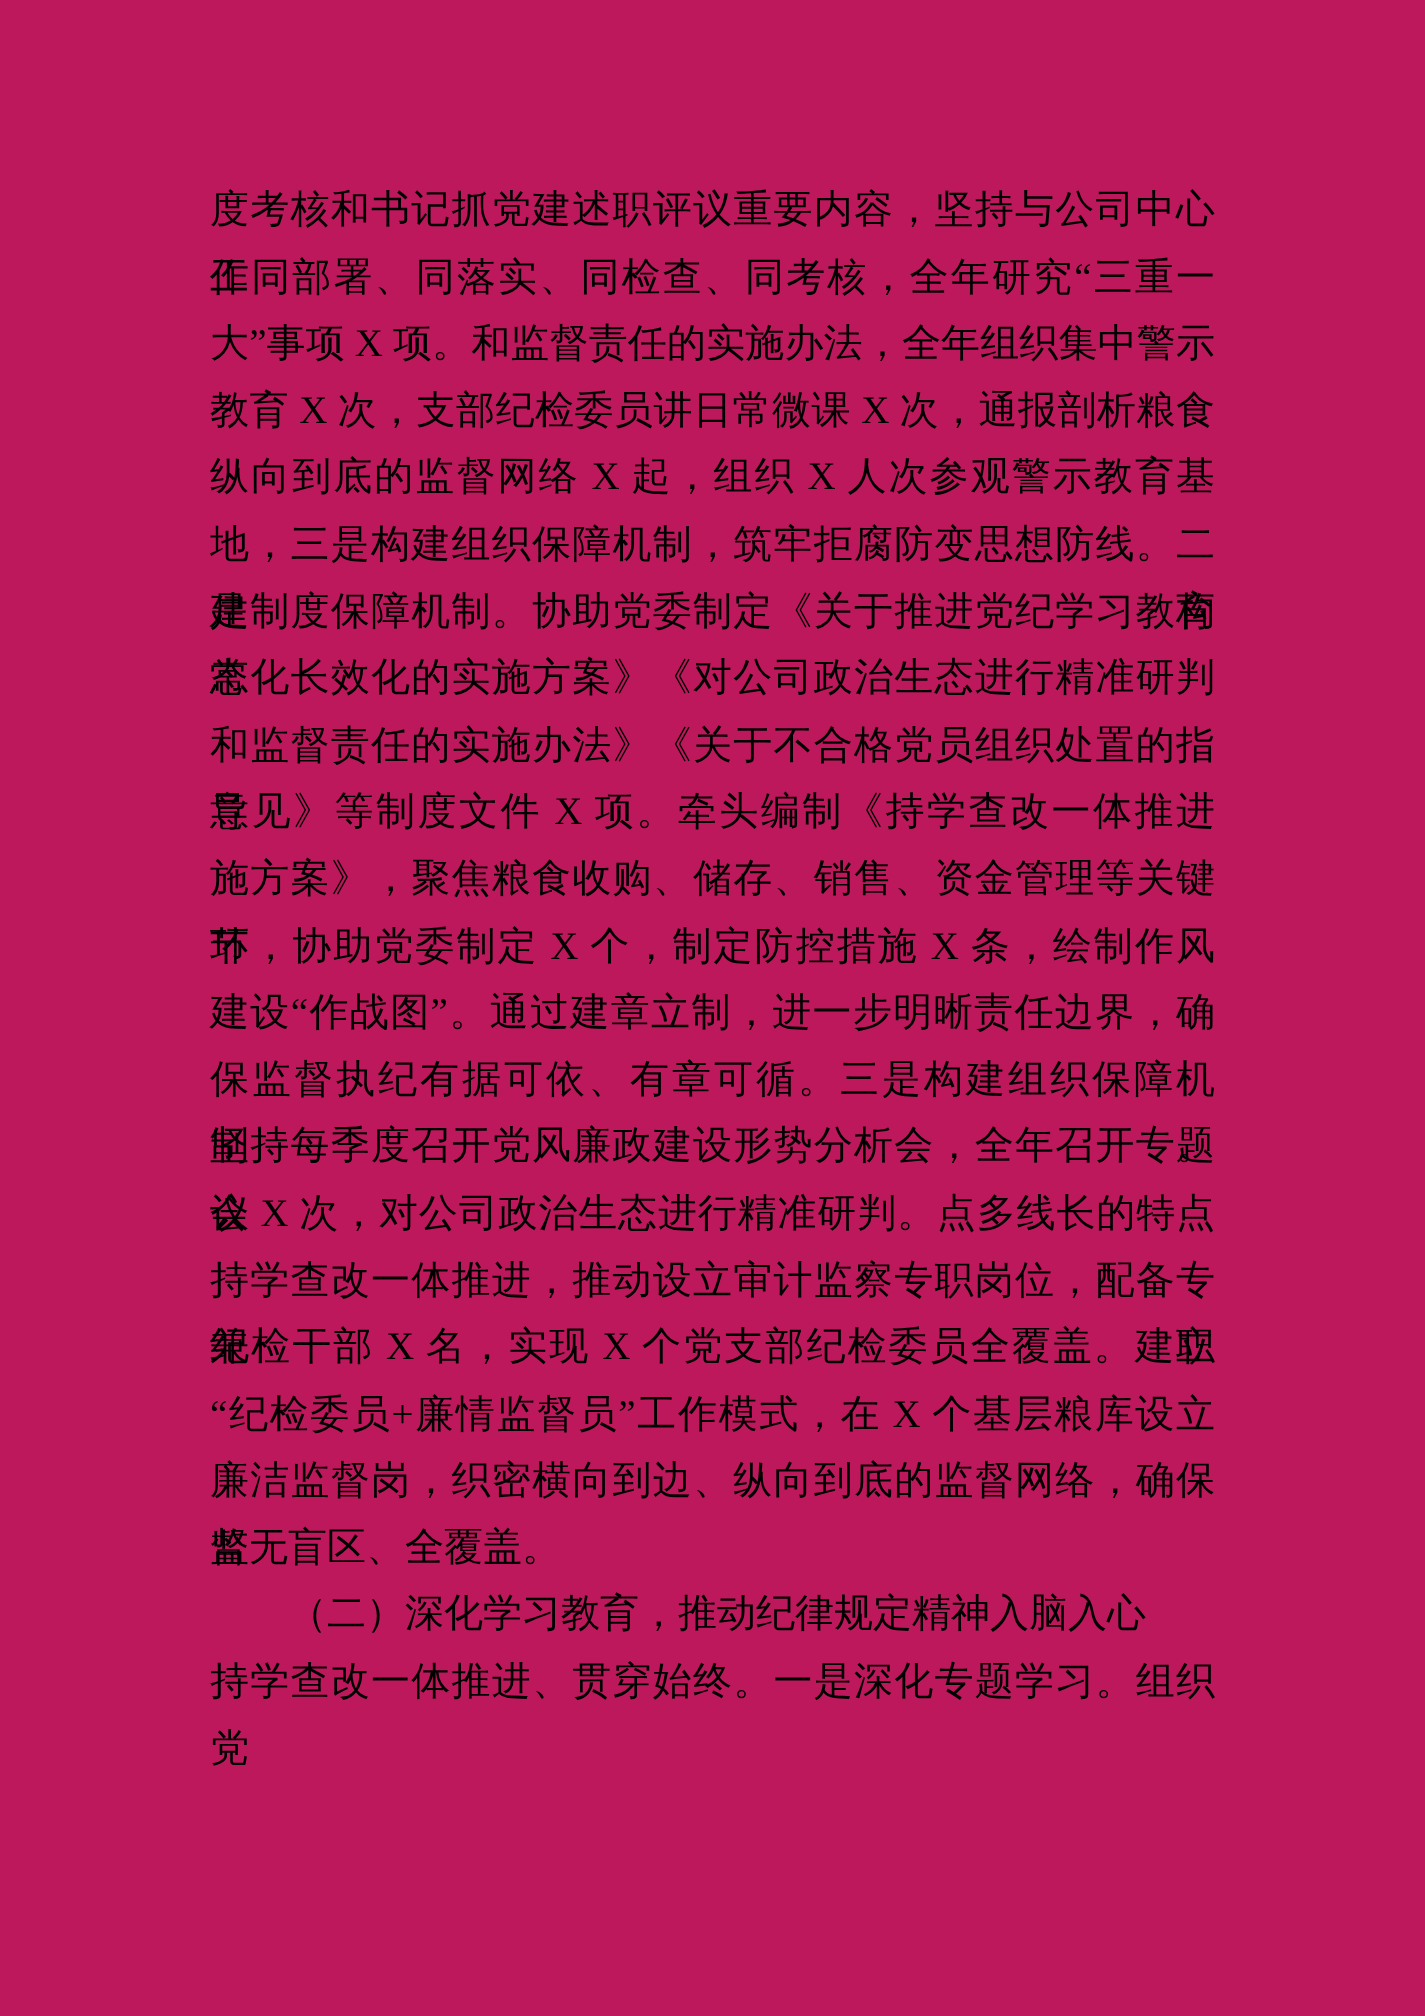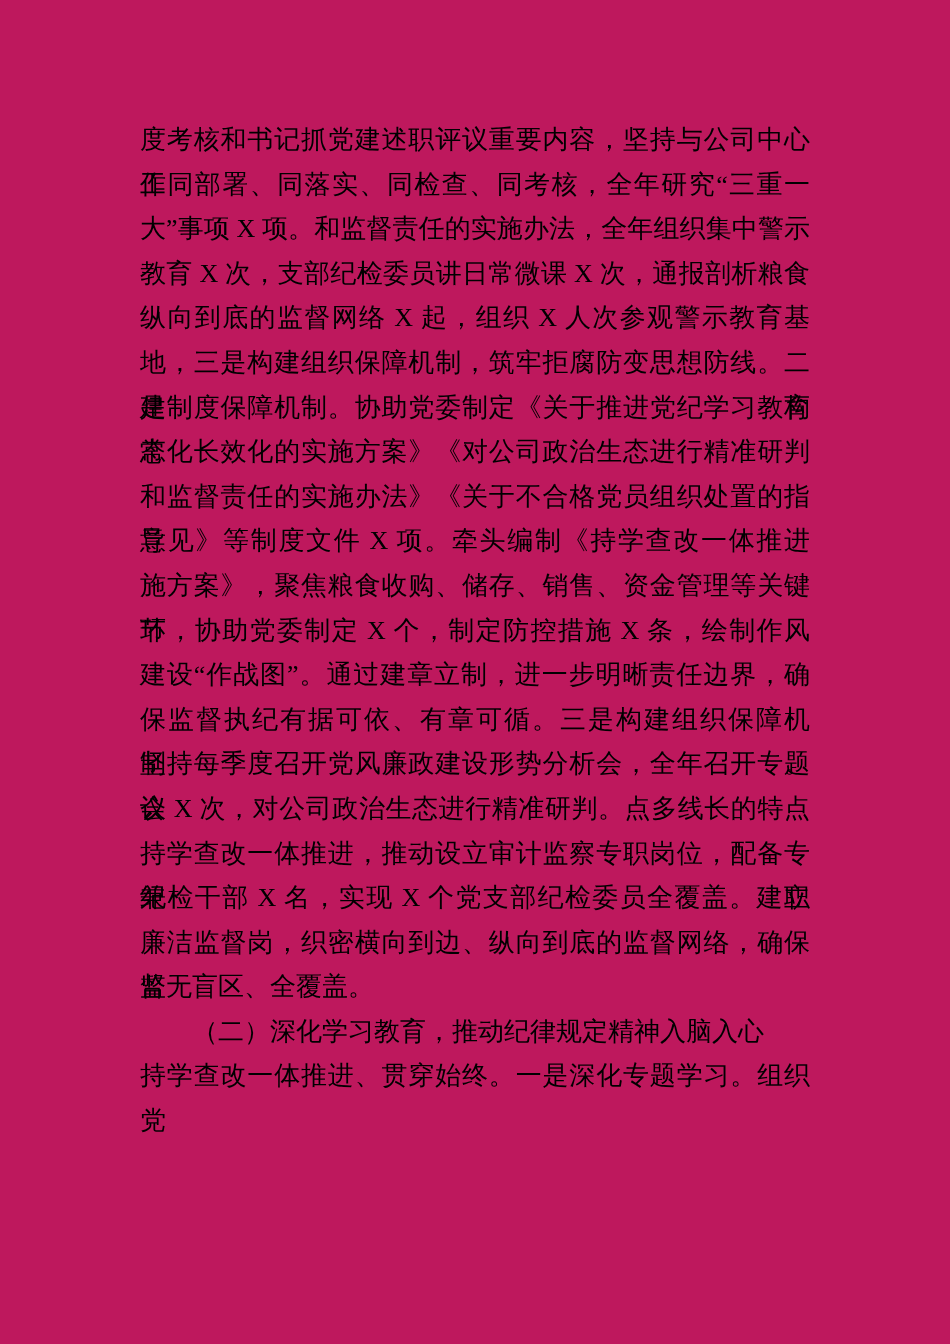--- a/index.html
+++ b/index.html
@@ -54,18 +54,19 @@
     <div class="line j">和监督责任的实施办法》《关于不合格党员组织处置的指导</div>
     <div class="line j">意见》等制度文件 X 项。牵头编制《持学查改一体推进</div>
     <div class="line j">施方案》，聚焦粮食收购、储存、销售、资金管理等关键环</div>
     <div class="line j">节，协助党委制定 X 个，制定防控措施 X 条，绘制作风</div>
     <div class="line j">建设“作战图”。通过建章立制，进一步明晰责任边界，确</div>
     <div class="line j">保监督执纪有据可依、有章可循。三是构建组织保障机制。</div>
     <div class="line j">坚持每季度召开党风廉政建设形势分析会，全年召开专题会</div>
     <div class="line j">议 X 次，对公司政治生态进行精准研判。点多线长的特点</div>
     <div class="line j">持学查改一体推进，推动设立审计监察专职岗位，配备专兼职</div>
     <div class="line j">纪检干部 X 名，实现 X 个党支部纪检委员全覆盖。建立</div>
+    <div class="line j">“纪检委员+廉情监督员”工作模式，在 X 个基层粮库设立</div>
     <div class="line j">廉洁监督岗，织密横向到边、纵向到底的监督网络，确保监</div>
     <div class="line">督无盲区、全覆盖。</div>
     <div class="line ind">（二）深化学习教育，推动纪律规定精神入脑入心</div>
     <div class="line j">持学查改一体推进、贯穿始终。一是深化专题学习。组织党</div>
   </div>
 </div>
 
 </body></html>

